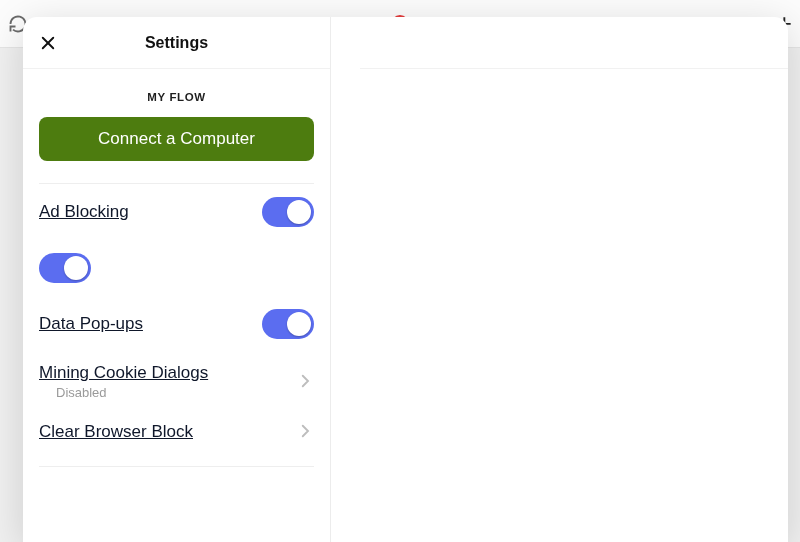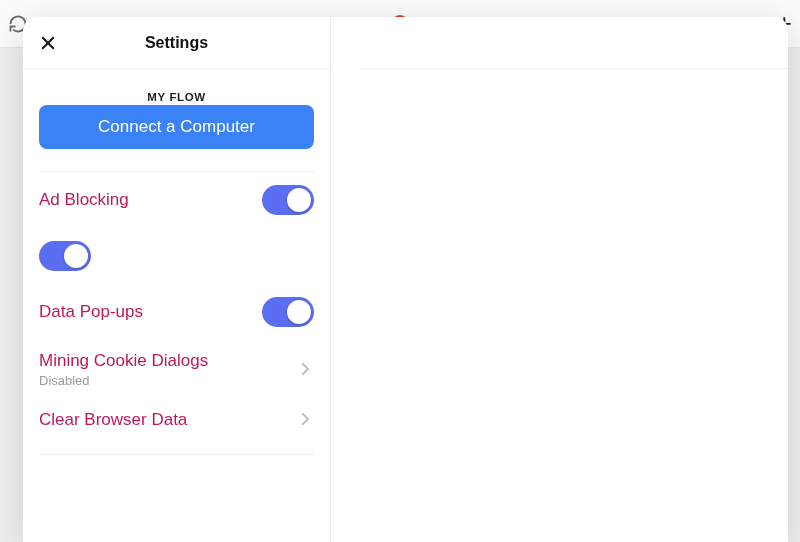--- a/index.html
+++ b/index.html
@@ -53,46 +53,47 @@
       flex: 1; text-align: center;
       font-weight: 600; font-size: 16px; color: #111;
     }
     .content { padding: 0 16px; overflow-y: auto; }
     .section-label {
       text-align: center;
       font-size: 11.5px;
       font-weight: 700;
       letter-spacing: 0.6px;
       color: #1f1f1f;
-      padding: 22px 0 2px;
+      padding: 22px 0 14px;
     }
     .connect-btn {
       display: block; width: 100%;
-      background: #3b82f6;
+      background: #4d7c0f;
       color: #fff;
       border: none;
       border-radius: 8px;
       height: 44px;
       font-size: 17px;
       font-weight: 500;
       cursor: pointer;
     }
     .divider { height:1px; background:#eee; margin: 22px 0 0; }
     .row {
       display: flex; align-items: center; justify-content: space-between;
       min-height: 56px;
       padding: 10px 0;
     }
     .row .label {
-      font-size: 17px; color: #be185d;
+      font-size: 17px; color: #0f172a;
       line-height: 1.25;
       max-width: 200px;
+      text-decoration: underline;
     }
     .row .sub {
-      font-size: 13px; color: #9a9a9a; margin-top: 2px;
+      font-size: 13px; color: #9a9a9a; margin-top: 2px; margin-left: 17px;
     }
     .toggle {
       width: 52px; height: 30px;
       border-radius: 30px;
       position: relative;
       cursor: pointer;
     }
     .toggle.on { background: #5b6df0; }
     .toggle .knob {
       position: absolute; top: 3px;
@@ -173,21 +174,21 @@
           <div class="sub">Disabled</div>
         </div>
         <span class="chevron">
           <svg viewBox="0 0 24 24" fill="none" stroke="currentColor" stroke-width="2.5" stroke-linecap="round">
               <polyline points="9 5 16 12 9 19"></polyline>
             </svg>
         </span>
       </div>
 
       <div class="row" style="padding-bottom:24px;">
-        <div class="label">Clear Browser Data</div>
+        <div class="label">Clear Browser Block</div>
         <span class="chevron">
           <svg viewBox="0 0 24 24" fill="none" stroke="currentColor" stroke-width="2.5" stroke-linecap="round">
               <polyline points="9 5 16 12 9 19"></polyline>
             </svg>
         </span>
       </div>
 
       <div class="divider" style="margin-top:0;"></div>
 
     </div>

